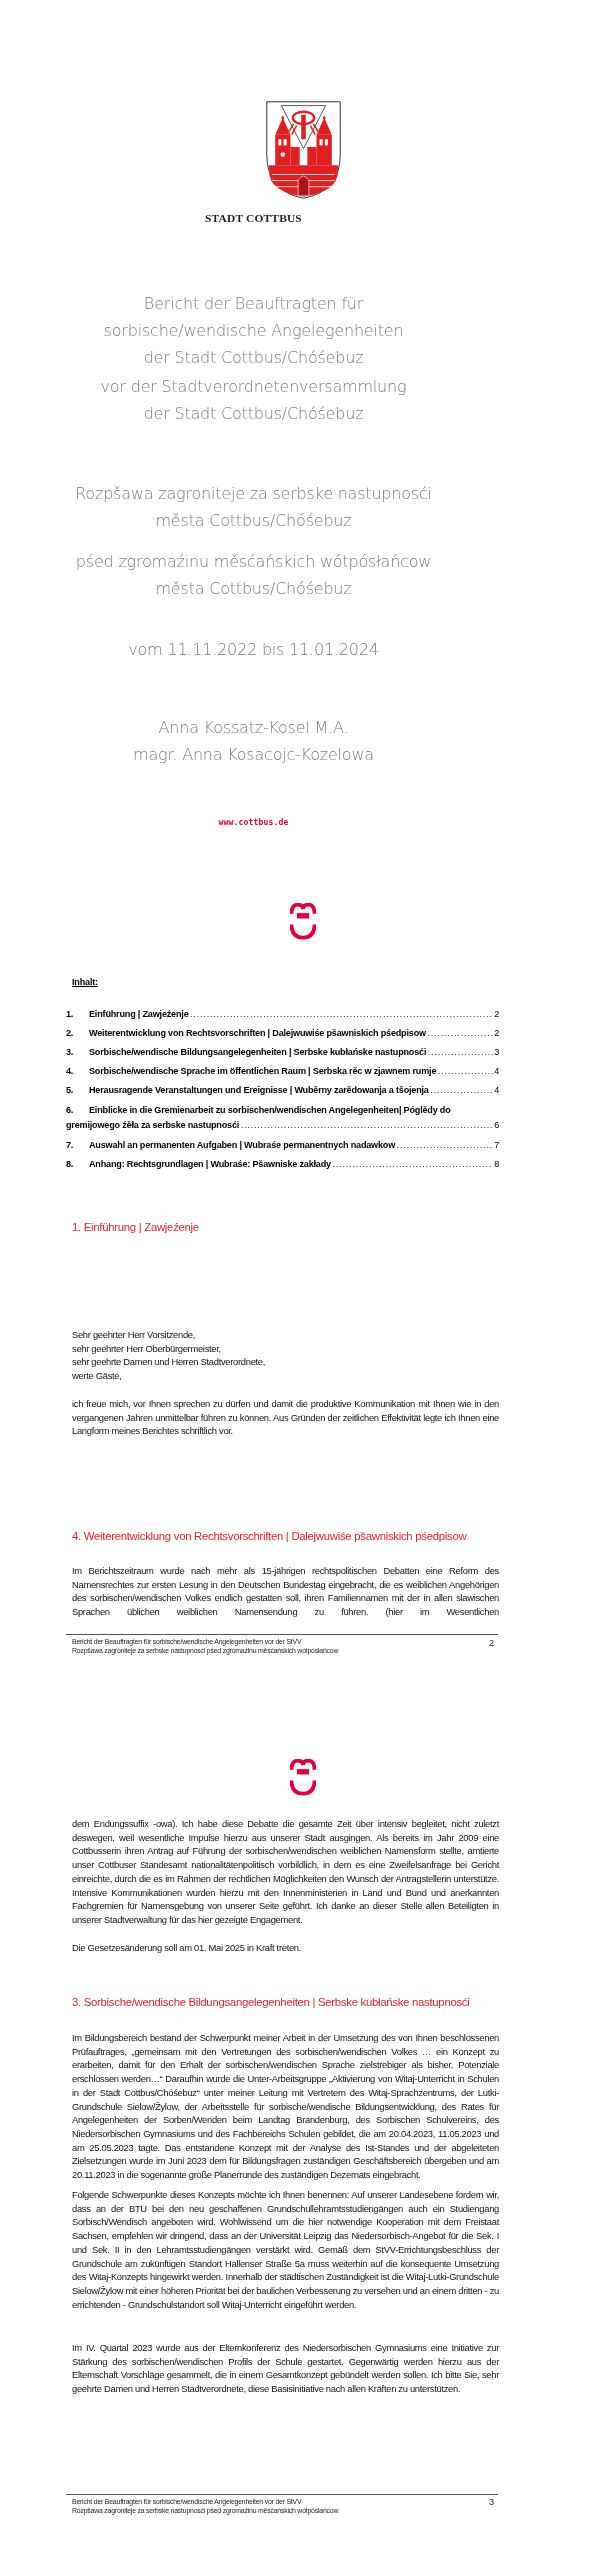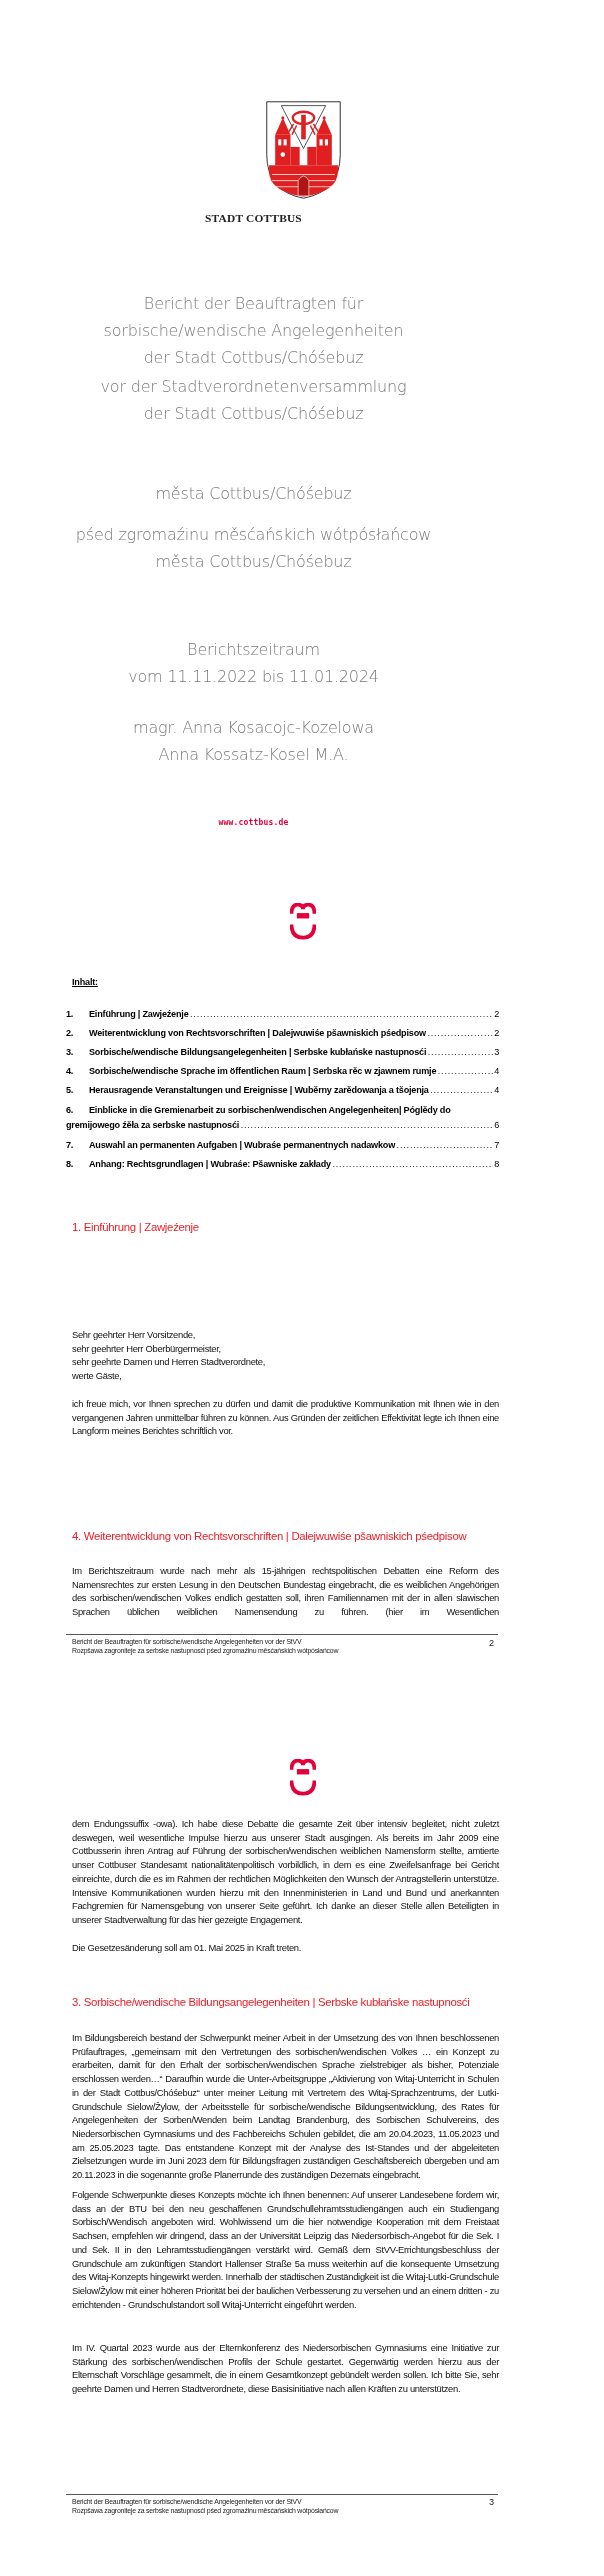--- a/index.html
+++ b/index.html
@@ -59,33 +59,33 @@
 
   <div class="abs center title-grey t-block" style="top:290px;">
     <div>Bericht der Beauftragten für</div>
     <div>sorbische/wendische Angelegenheiten</div>
     <div>der Stadt Cottbus/Chóśebuz</div>
     <div style="margin-top:2.3px;">vor der Stadtverordnetenversammlung</div>
     <div>der Stadt Cottbus/Chóśebuz</div>
   </div>
 
   <div class="abs center title-grey t-block" style="top:480px;">
+    <div>Rozpšawa zagroniteje za serbske nastupnosći</div>
     <div>města Cottbus/Chóśebuz</div>
     <div style="margin-top:13.7px;">pśed zgromaźinu měsćańskich wótpósłańcow</div>
     <div>města Cottbus/Chóśebuz</div>
   </div>
 
   <div class="abs center title-grey t-block" style="top:636px;">
-    <div>Berichtszeitraum</div>
     <div>vom 11.11.2022 bis 11.01.2024</div>
   </div>
 
   <div class="abs center title-grey t-block" style="top:714px;">
+    <div>Anna Kossatz-Kosel M.A.</div>
     <div>magr. Anna Kosacojc-Kozelowa</div>
-    <div>Anna Kossatz-Kosel M.A.</div>
   </div>
 
   <div class="abs center" style="top:814px;">
     <a class="url">www.cottbus.de</a>
   </div>
 
   <svg class="smile" style="top:903px;" viewBox="0 0 34 48">
     <path d="M2 14 Q2 2 10 2 Q17 2 17 8 Q17 2 24 2 Q32 2 32 14" fill="none" stroke="#e5003a" stroke-width="5"></path>
     <rect x="9" y="13" width="16" height="7" fill="#e5003a"></rect>
     <path d="M2 28 Q2 45 17 45 Q32 45 32 28" fill="none" stroke="#e5003a" stroke-width="5"></path>

